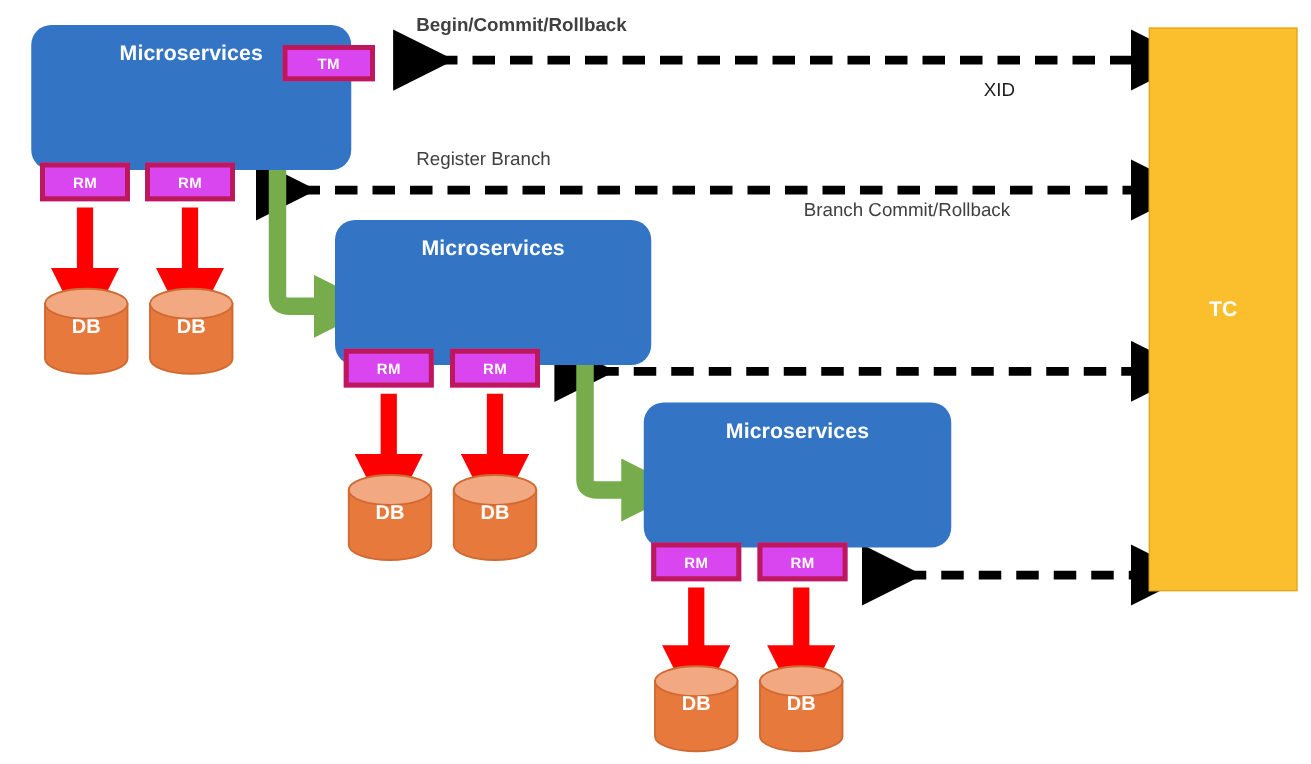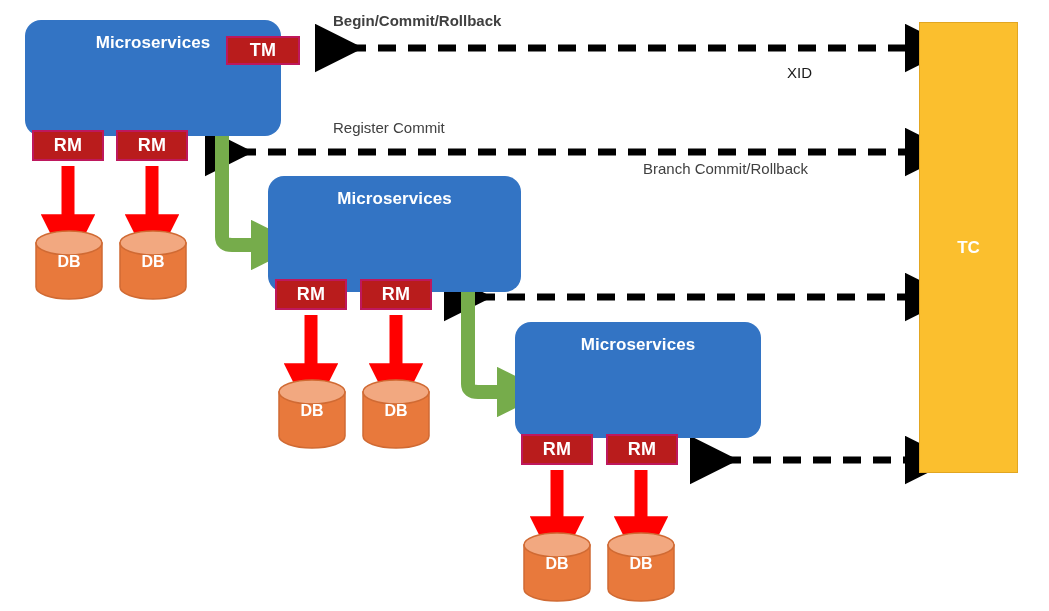--- a/index.html
+++ b/index.html
@@ -32,25 +32,25 @@
     background: #3374C4;
     border-radius: 16px;
     color: #ffffff;
     font-weight: bold;
     font-size: 17px;
     text-align: center;
     padding-top: 13px;
     letter-spacing: 0.1px;
   }
   .tag-box {
-    background: #b91c1c;
-    border: 2px solid #be185d;
-    color: #ffffff;
-    font-weight: bold;
-    font-size: 18px;
+    background: #d946ef;
+    border: 4px solid #be185d;
+    color: #ffffff;
+    font-weight: bold;
+    font-size: 12px;
     display: flex;
     align-items: center;
     justify-content: center;
     letter-spacing: 0.3px;
   }
   .tc-box {
     background: #FBBF2E;
     border: 1px solid #E2A621;
     color: #ffffff;
     font-weight: bold;
@@ -179,21 +179,21 @@
   </div>
 
   <div class="node ms-box" style="left:515px; top:322px; width:246px; height:116px;">
     <span>Microservices</span>
   </div>
 
   <div class="node tag-box" style="left:226px; top:36px; width:74px; height:29px;">
     <span>TM</span>
   </div>
 
-  <div class="node tc-box" style="left:919px; top:22px; width:99px; height:451px;">
+  <div class="node tc-box" style="left:919px; top:22px; width:119px; height:451px;">
     <span>TC</span>
   </div>
 
   <div class="node tag-box" style="left:32px; top:130px; width:72px; height:31px;">
     <span>RM</span>
   </div>
   <div class="node tag-box" style="left:116px; top:130px; width:72px; height:31px;">
     <span>RM</span>
   </div>
 
@@ -225,16 +225,16 @@
   </div>
   <div class="db" style="left:524px; top:555px; width:66px;">
     <div class="db-label">DB</div>
   </div>
   <div class="db" style="left:608px; top:555px; width:66px;">
     <div class="db-label">DB</div>
   </div>
 
   <div class="edge-label" style="left:333px; top:12px;font-weight:bold;">Begin/Commit/Rollback</div>
   <div class="edge-label bold" style="left:787px; top:64px;">XID</div>
-  <div class="edge-label" style="left:333px; top:119px;">Register Commit</div>
+  <div class="edge-label" style="left:333px; top:119px;">Register Branch</div>
   <div class="edge-label" style="left:643px; top:160px;">Branch Commit/Rollback</div>
 
 </div>
 
 </body></html>

